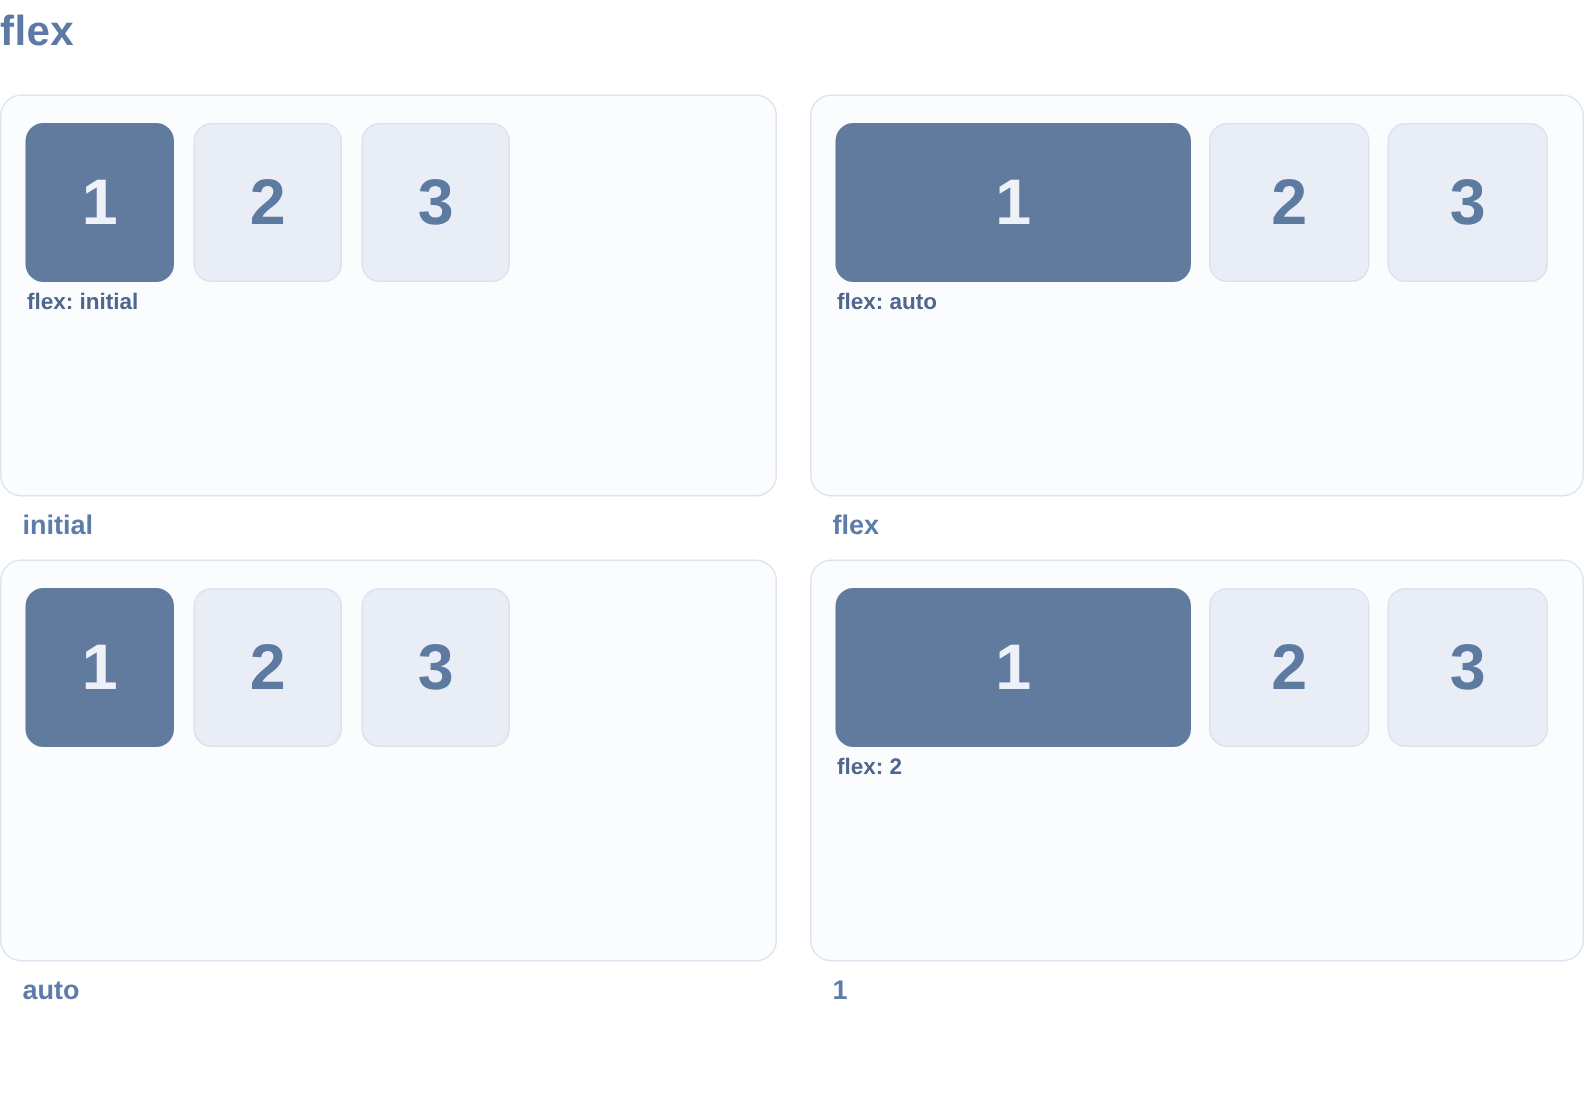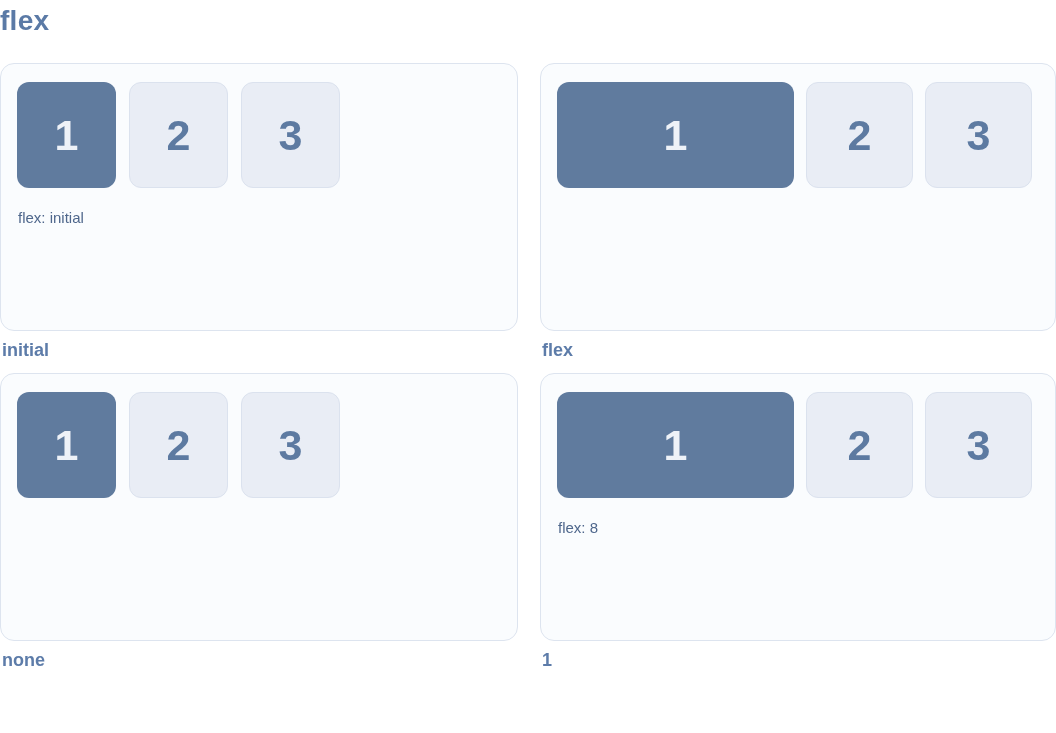--- a/index.html
+++ b/index.html
@@ -53,34 +53,34 @@
   .cell.grow .box { width: 107px; }
 
   .box.primary {
     background: var(--box-primary, #607b9e);
     border: none;
     color: var(--digit-on-primary, #eef2f8);
   }
   .cell.grow .box.primary { width: 237px; }
 
   .flex-label {
-    margin-top: 21px;
+    margin-top: 5px;
     font-size: 15px;
-    font-weight: 400;
+    font-weight: 700;
     color: var(--flex-label-text, #4f678c);
     padding-left: 1px;
   }
 
   .caption {
     margin-top: 9px;
     font-size: 18px;
     font-weight: 700;
     line-height: 21px;
     color: var(--caption-text, #5d7ca9);
-    padding-left: 2px;
+    padding-left: 15px;
   }
 </style>
 </head>
 <body>
 
 <div class="page">
 
   <h1 class="page-title">flex</h1>
 
   <div class="grid">
@@ -97,41 +97,42 @@
       <div class="caption">initial</div>
     </section>
 
     <section class="cell grow">
       <div class="panel">
         <div class="box-row">
           <div class="box primary">1</div>
           <div class="box">2</div>
           <div class="box">3</div>
         </div>
+        <div class="flex-label">flex: auto</div>
       </div>
       <div class="caption">flex</div>
     </section>
 
     <section class="cell">
       <div class="panel">
         <div class="box-row">
           <div class="box primary">1</div>
           <div class="box">2</div>
           <div class="box">3</div>
         </div>
       </div>
-      <div class="caption">none</div>
+      <div class="caption">auto</div>
     </section>
 
     <section class="cell grow">
       <div class="panel">
         <div class="box-row">
           <div class="box primary">1</div>
           <div class="box">2</div>
           <div class="box">3</div>
         </div>
-        <div class="flex-label">flex: 8</div>
+        <div class="flex-label">flex: 2</div>
       </div>
       <div class="caption">1</div>
     </section>
 
   </div>
 </div>
 
 </body></html>

